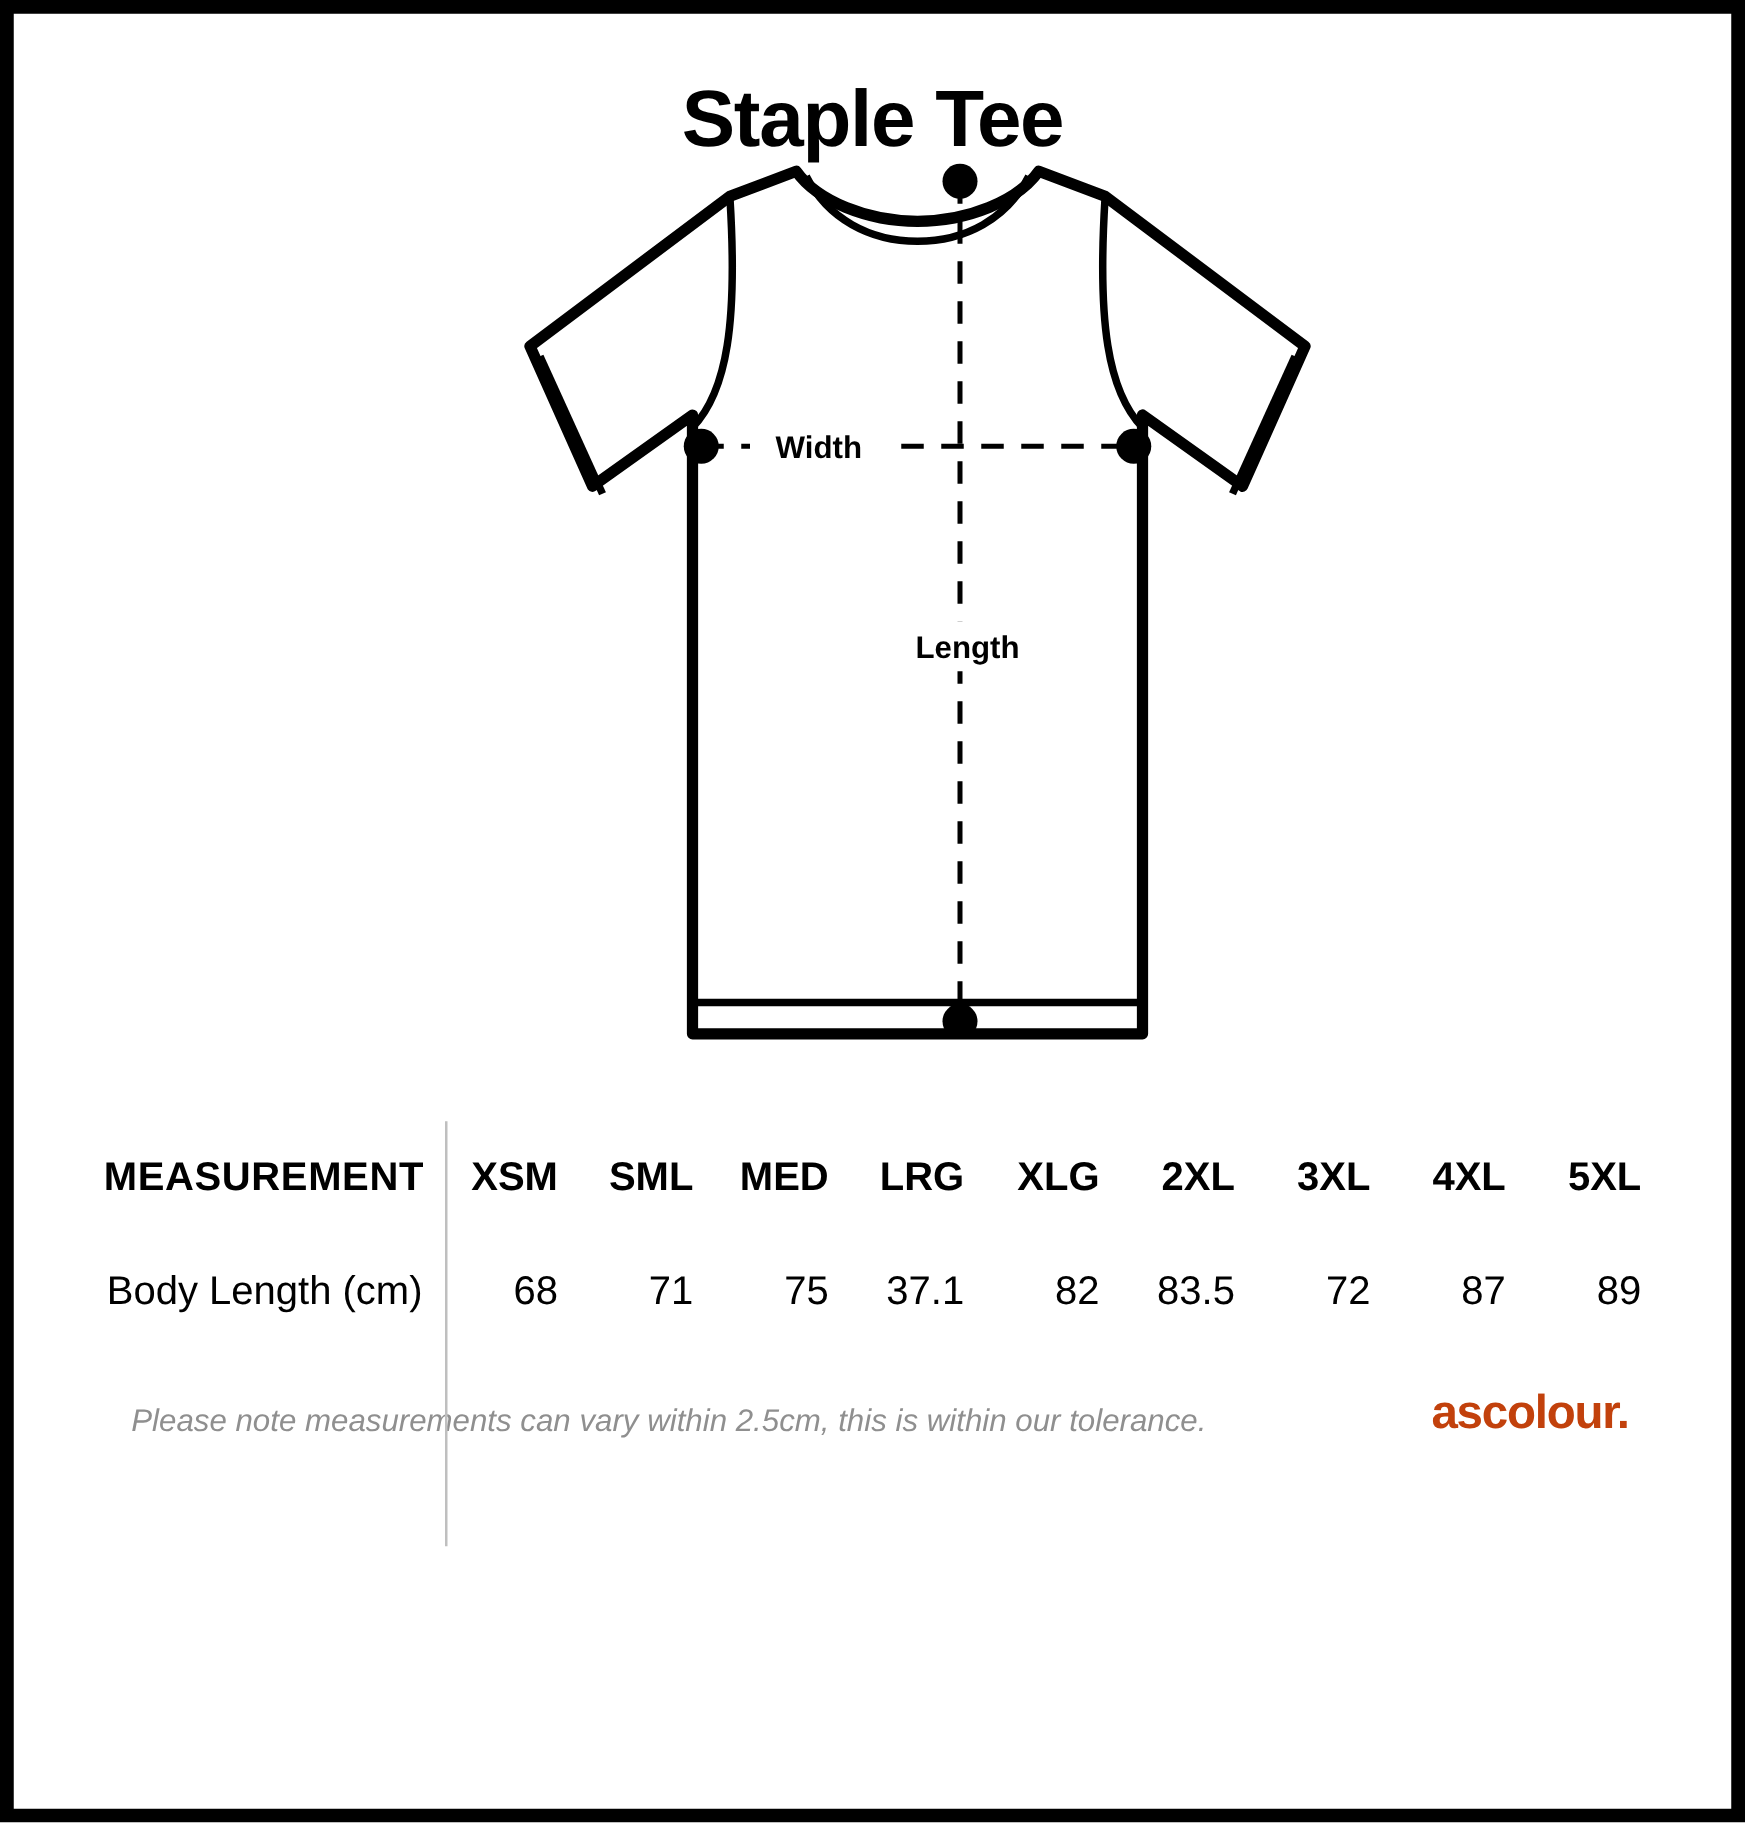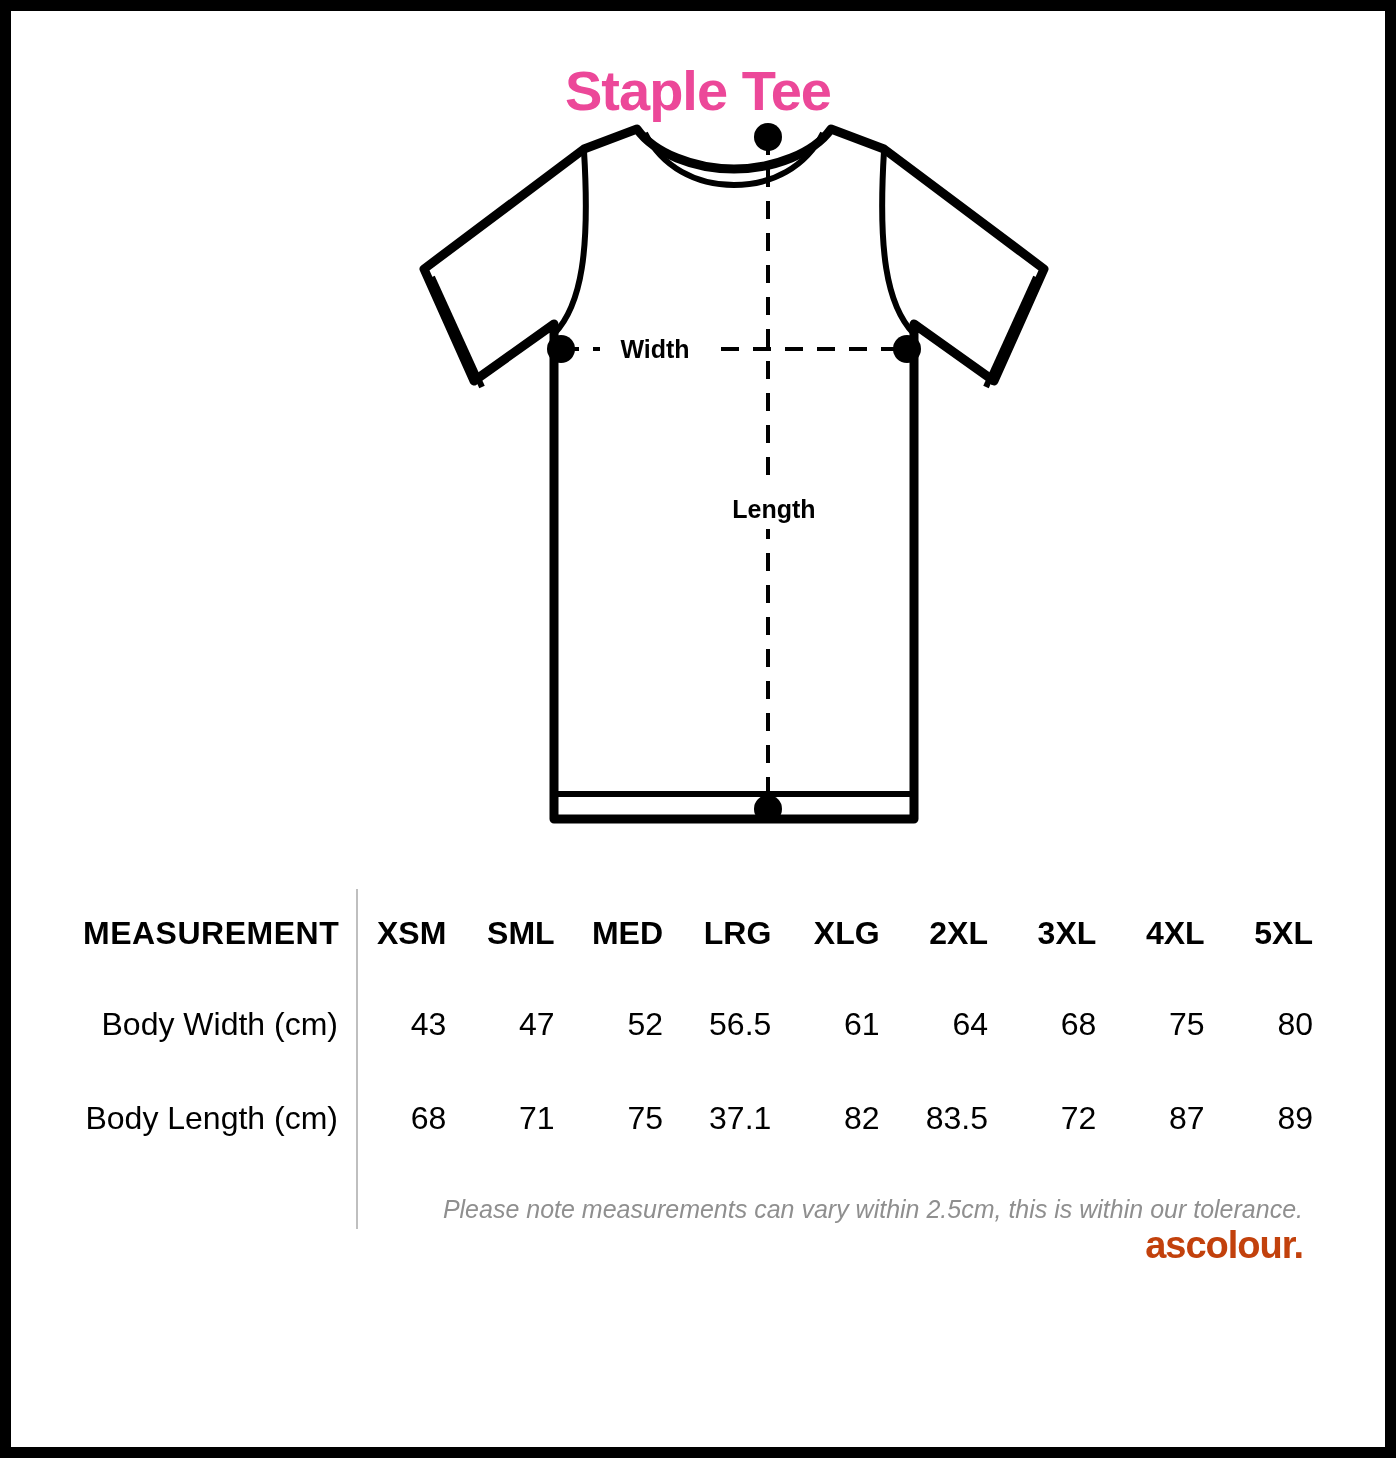--- a/index.html
+++ b/index.html
@@ -14,24 +14,24 @@
     position: relative;
     width: 1396px;
     height: 1458px;
     background: #ffffff;
     border: 11px solid #000000;
     box-sizing: border-box;
     overflow: hidden;
   }
   .title {
     text-align: center;
-    font-size: 56px;
+    font-size: 64px;
     font-weight: bold;
     letter-spacing: -1px;
-    color: #ec4899;
+    color: #000000;
     margin-top: 52px;
     line-height: 1;
   }
   .diagram-wrap {
     position: relative;
     width: 100%;
     height: 760px;
     padding-left: 36px;
   }
   .diagram-wrap svg {
@@ -95,21 +95,20 @@
     top: 0;
     width: 2px;
     height: 340px;
     background: #bfbfbf;
   }
   .footer {
     display: flex;
     align-items: flex-end;
     justify-content: space-between;
     padding: 30px 82px 0 94px;
-    flex-direction: column;
   }
   .note {
     font-size: 25px;
     font-style: italic;
     color: #8f8f8f;
   }
   .brand {
     font-size: 38px;
     font-weight: bold;
     letter-spacing: -1px;
@@ -182,32 +181,20 @@
           <th class="size-head">LRG</th>
           <th class="size-head">XLG</th>
           <th class="size-head">2XL</th>
           <th class="size-head">3XL</th>
           <th class="size-head">4XL</th>
           <th class="size-head">5XL</th>
         </tr>
       </thead>
       <tbody>
         <tr>
-          <td class="row-label">Body Width (cm)</td>
-          <td class="val">43</td>
-          <td class="val">47</td>
-          <td class="val">52</td>
-          <td class="val">56.5</td>
-          <td class="val">61</td>
-          <td class="val">64</td>
-          <td class="val">68</td>
-          <td class="val">75</td>
-          <td class="val">80</td>
-        </tr>
-        <tr>
           <td class="row-label">Body Length (cm)</td>
           <td class="val">68</td>
           <td class="val">71</td>
           <td class="val">75</td>
           <td class="val">37.1</td>
           <td class="val">82</td>
           <td class="val">83.5</td>
           <td class="val">72</td>
           <td class="val">87</td>
           <td class="val">89</td>

